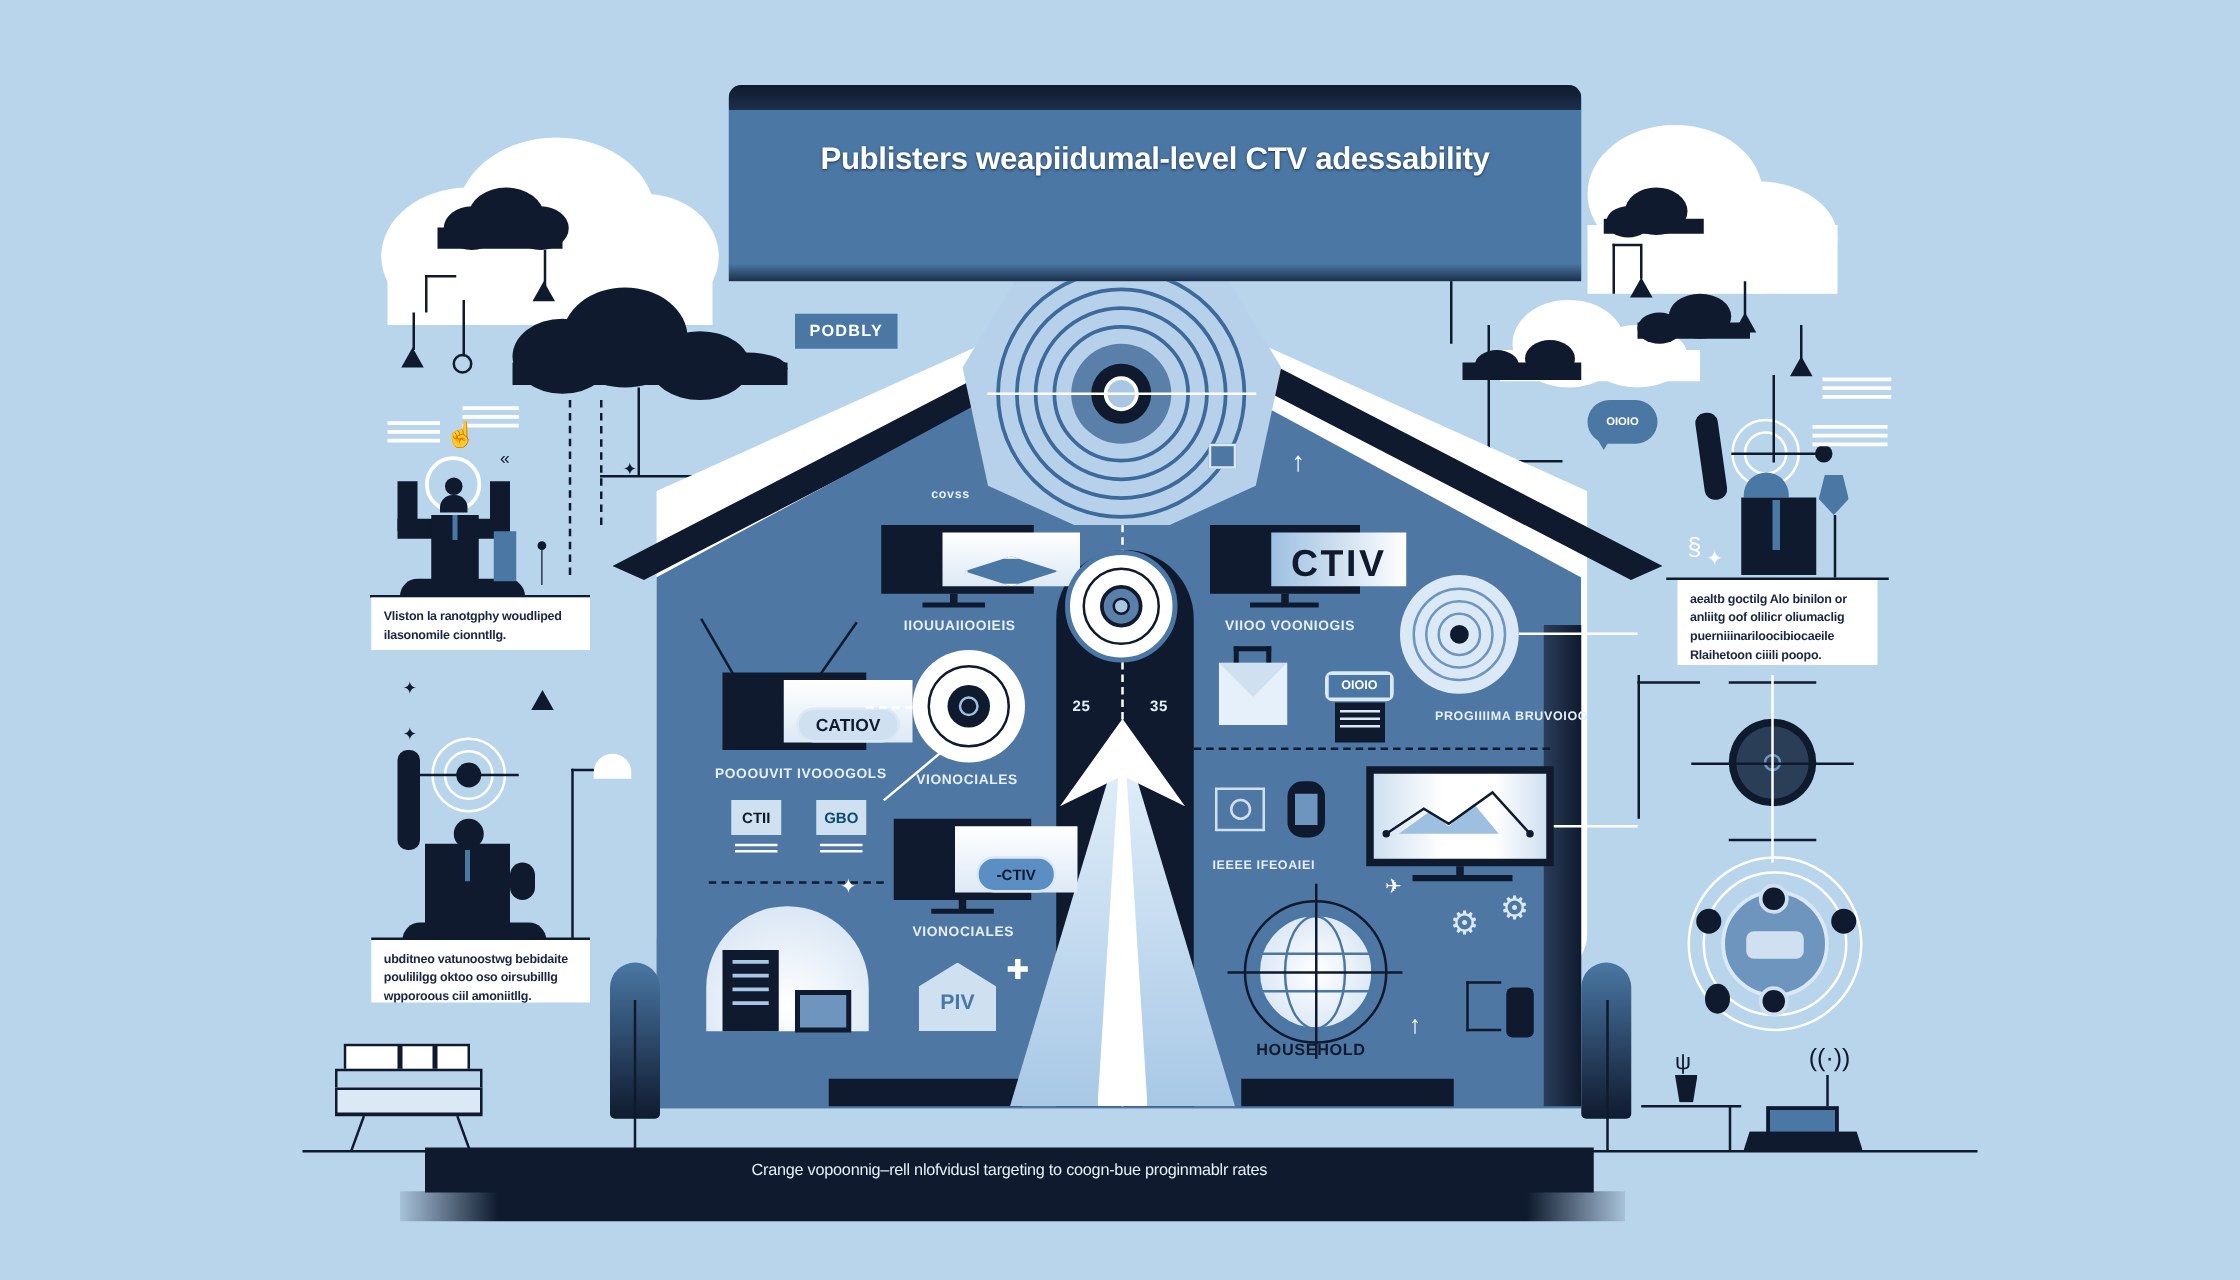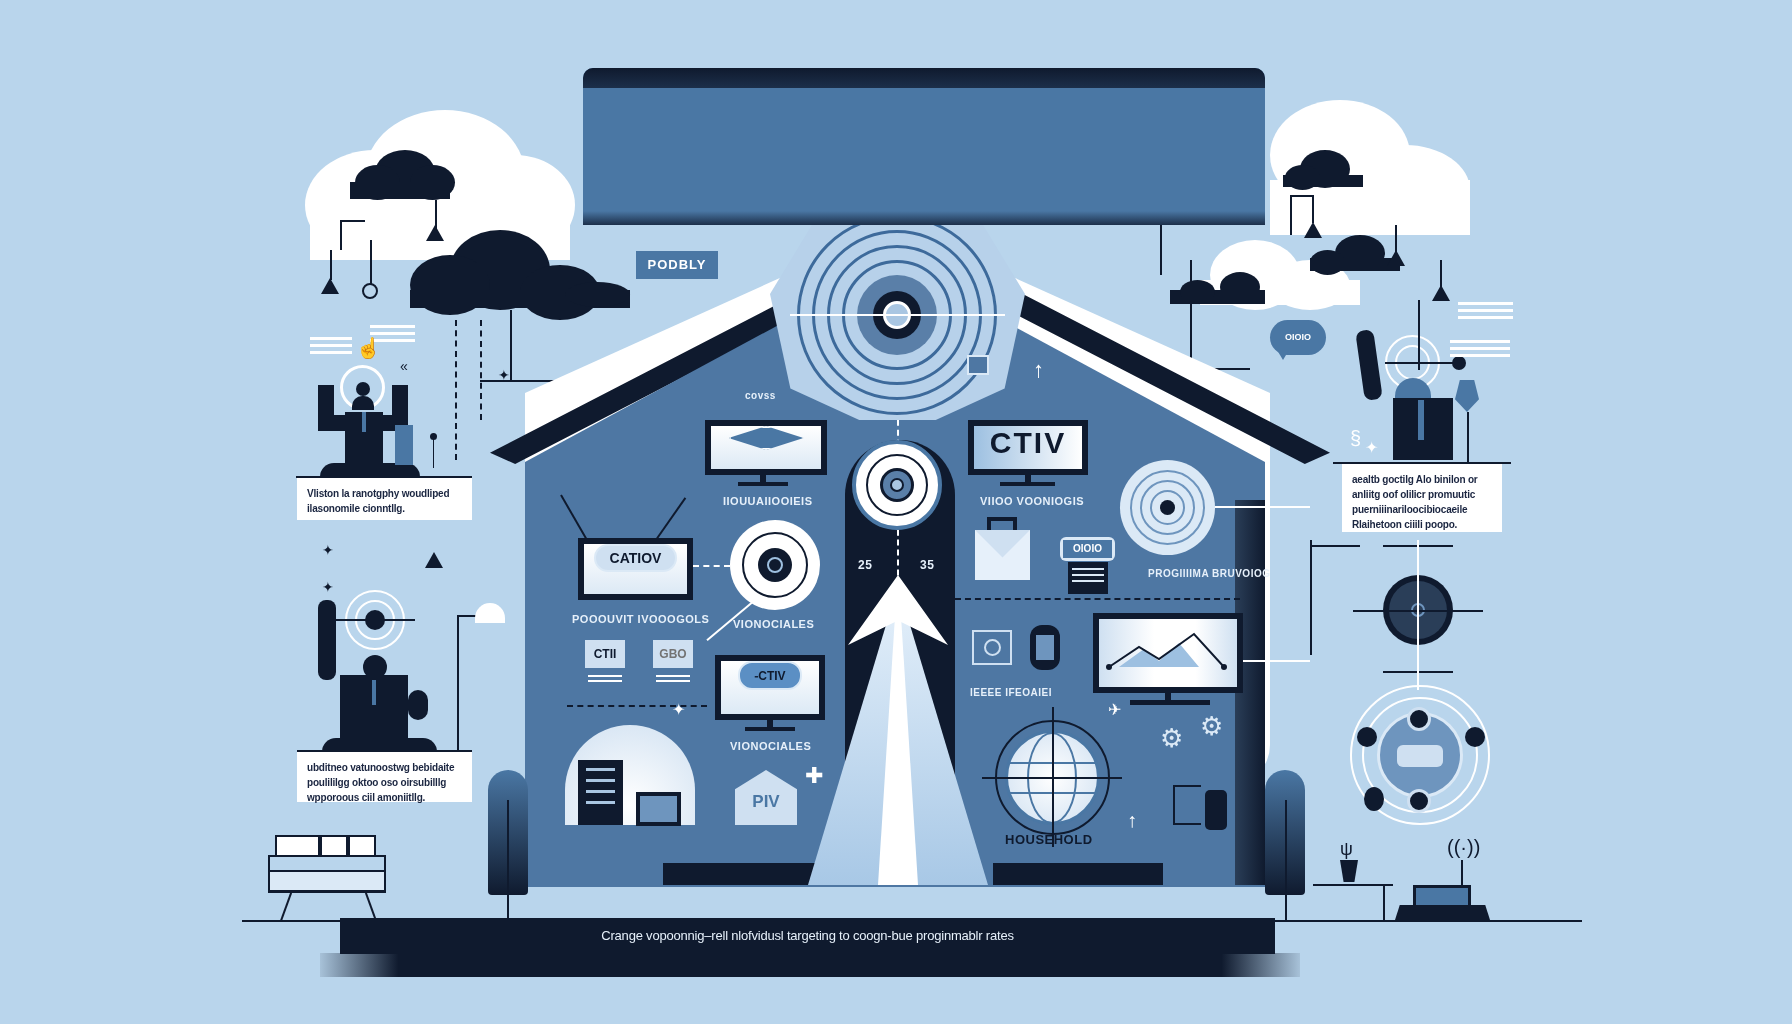--- a/index.html
+++ b/index.html
@@ -11,21 +11,21 @@
   .line-d { background: #0f1a2e; position: absolute; }
   .line-w { background: #ffffff; position: absolute; }
   .dash-v { position: absolute; border-left: 2px dashed #0f1a2e; width: 0; }
   .dash-h { position: absolute; border-top: 2px dashed #0f1a2e; height: 0; }
   .dash-vw { position: absolute; border-left: 2px dashed #ffffff; width: 0; }
   .dash-hw { position: absolute; border-top: 2px dashed #ffffff; height: 0; }
   .tri { position: absolute; width: 0; height: 0; border-left: 9px solid transparent; border-right: 9px solid transparent; border-bottom: 16px solid #0f1a2e; }
   .ring { position: absolute; border-radius: 50%; }
   .caption { position: absolute; background: #ffffff; color: #1a2540; font-weight: bold; font-size: 10px; line-height: 15px; padding: 8px 10px; letter-spacing: -0.2px; }
   .tv { position: absolute; background: #0f1a2e; padding: 6px; }
-  .tv-screen { width: 100%; height: 100%; background: linear-gradient(#ffffff, #dce9f5); display: flex; align-items: flex-start; justify-content: center; }
+  .tv-screen { width: 100%; height: 100%; background: linear-gradient(#ffffff, #dce9f5); display: flex; align-items: flex-end; justify-content: center; margin-left: 43px; }
   .tv-stand { position: absolute; background: #0f1a2e; }
   .label-w { position: absolute; color: #e6f0fa; font-weight: bold; font-size: 11px; letter-spacing: 0.5px; white-space: nowrap; }
   .pill { background: #5b8fc4; border-radius: 14px; color: #0f1a2e; font-weight: bold; padding: 4px 14px; border: 2px solid #dbe9f6; }
   .speech-lines div { height: 3px; background: #fff; margin-bottom: 4px; }
   .sparkle { position: absolute; color: #ffffff; font-size: 16px; line-height: 16px; }
   .sparkle-d { position: absolute; color: #0f1a2e; font-size: 14px; line-height: 14px; }
 </style>
 </head>
 <body>
 
@@ -135,20 +135,21 @@
   <div class="ring" style="left:103px;top:81px;width:48px;height:48px;background:#0f1a2e;"></div>
   <div class="ring" style="left:113px;top:91px;width:28px;height:28px;background:#a9c6e2;border:3px solid #ffffff;"></div>
   <div class="abs" style="left:20px;top:104px;width:215px;height:2px;background:#ffffff;"></div>
 </div>
 <div class="abs" style="left:967px;top:355px;width:22px;height:20px;background:#4e77a3;border:2px solid #dbe9f6;"></div>
 
 <div class="abs" style="left:583px;top:68px;width:682px;height:157px;background:#4a77a4;border-radius:10px 10px 0 0;overflow:hidden;">
   <div class="abs" style="left:0;top:0;width:100%;height:20px;background:linear-gradient(#0f1a2e,#1c2f4a);"></div>
   <div class="abs" style="left:0;bottom:0;width:100%;height:14px;background:linear-gradient(#4a77a4,#1c2f4a);"></div>
   <div class="abs" style="left:0;top:42px;width:100%;text-align:center;color:#ffffff;font-weight:bold;font-size:25px;line-height:35px;letter-spacing:-0.3px;text-shadow:0 1px 2px #1c2f4a;">
+    <div>Publisters weapiidumal-level CTV adessability</div>
   </div>
 </div>
 
 <div class="abs" style="left:636px;top:251px;width:82px;height:28px;background:#4a77a4;color:#ffffff;font-weight:bold;font-size:13px;line-height:28px;text-align:center;letter-spacing:1px;">
   <span>PODBLY</span>
 </div>
 
 <div class="label-w" style="left:745px;top:390px;font-size:10px;">covss</div>
 
 <div>
@@ -202,21 +203,21 @@
 <div class="label-w" style="left:858px;top:558px;font-size:12px;">25</div>
 <div class="label-w" style="left:920px;top:558px;font-size:12px;">35</div>
 
 <div class="abs" style="left:585px;top:640px;width:40px;height:28px;background:#cfe0f1;color:#0f1a2e;font-weight:bold;font-size:12px;text-align:center;line-height:28px;">
   <span>CTII</span>
 </div>
 <div class="abs" style="left:588px;top:675px;width:34px;">
   <div style="height:2px;background:#fff;margin-bottom:3px;"></div>
     <div style="height:2px;background:#fff;"></div>
 </div>
-<div class="abs" style="left:653px;top:640px;width:40px;height:28px;background:#cfe0f1;color:#737373;font-weight:bold;font-size:12px;text-align:center;line-height:28px;">
+<div class="abs" style="left:653px;top:640px;width:40px;height:28px;background:#cfe0f1;color:#0c4a6e;font-weight:bold;font-size:12px;text-align:center;line-height:28px;">
   <span>GBO</span>
 </div>
 <div class="abs" style="left:656px;top:675px;width:34px;">
   <div style="height:2px;background:#fff;margin-bottom:3px;"></div>
     <div style="height:2px;background:#fff;"></div>
 </div>
 <div class="dash-h" style="left:567px;top:705px;width:140px;"></div>
 
 <div>
   <div class="tv" style="left:715px;top:655px;width:110px;height:65px;">
@@ -398,21 +399,21 @@
     <div class="speech-lines">
         <div></div>
         <div></div>
         <div></div>
       </div>
   </div>
   <div class="sparkle" style="left:1350px;top:430px;font-size:20px;">§</div>
   <div class="abs" style="left:1333px;top:462px;width:178px;height:2px;background:#0f1a2e;"></div>
 </div>
 <div class="caption" style="left:1342px;top:464px;width:160px;height:68px;">
-  <span>aealtb goctilg Alo binilon or anliitg oof olilicr promuutic puerniiinariloocibiocaeile Rlaihetoon ciiili poopo.</span>
+  <span>aealtb goctilg Alo binilon or anliitg oof olilicr oliumaclig puerniiinariloocibiocaeile Rlaihetoon ciiili poopo.</span>
 </div>
 
 <div class="ring" style="left:1383px;top:575px;width:70px;height:70px;background:#0f1a2e;padding:6px;">
   <div class="ring" style="left:6px;top:6px;width:58px;height:58px;background:#2a3e58;"></div>
   <div class="ring" style="left:28px;top:28px;width:14px;height:14px;border:2px solid #6e95be;"></div>
 </div>
 <div class="abs" style="left:1353px;top:610px;width:130px;height:2px;background:#0f1a2e;"></div>
 <div class="abs" style="left:1383px;top:545px;width:70px;height:2px;background:#0f1a2e;"></div>
 <div class="abs" style="left:1383px;top:671px;width:70px;height:2px;background:#0f1a2e;"></div>
 <div class="abs" style="left:1417px;top:540px;width:2px;height:150px;background:#ffffff;"></div>

